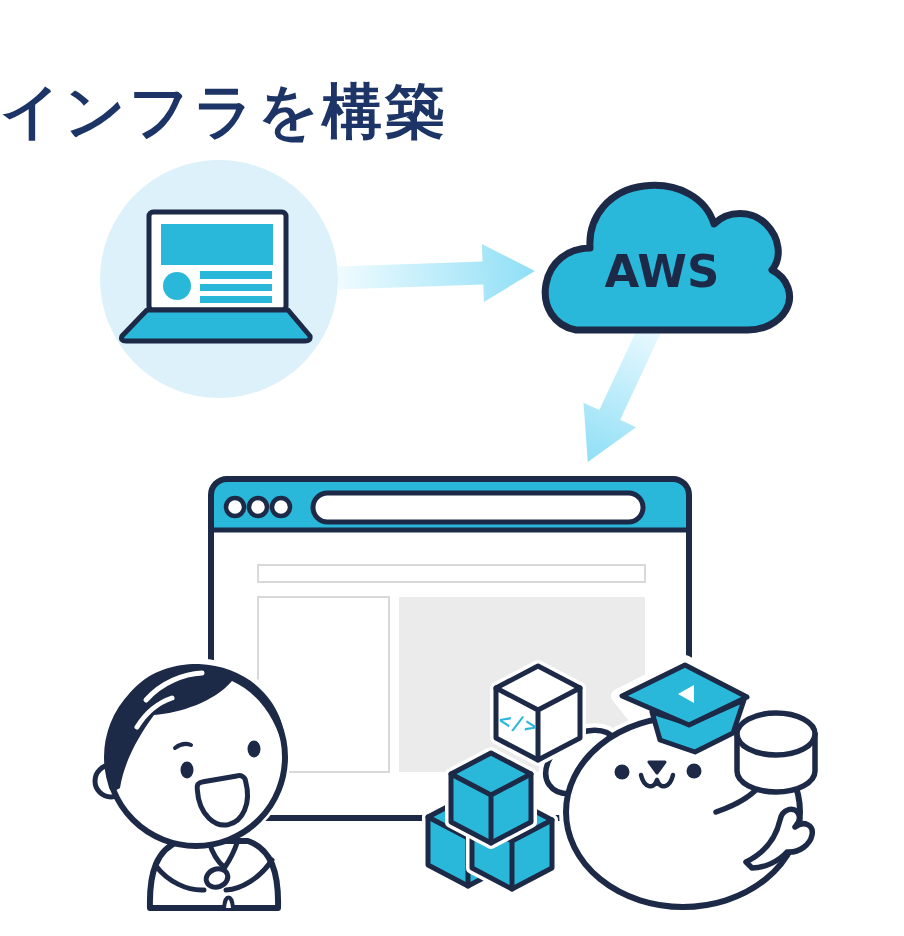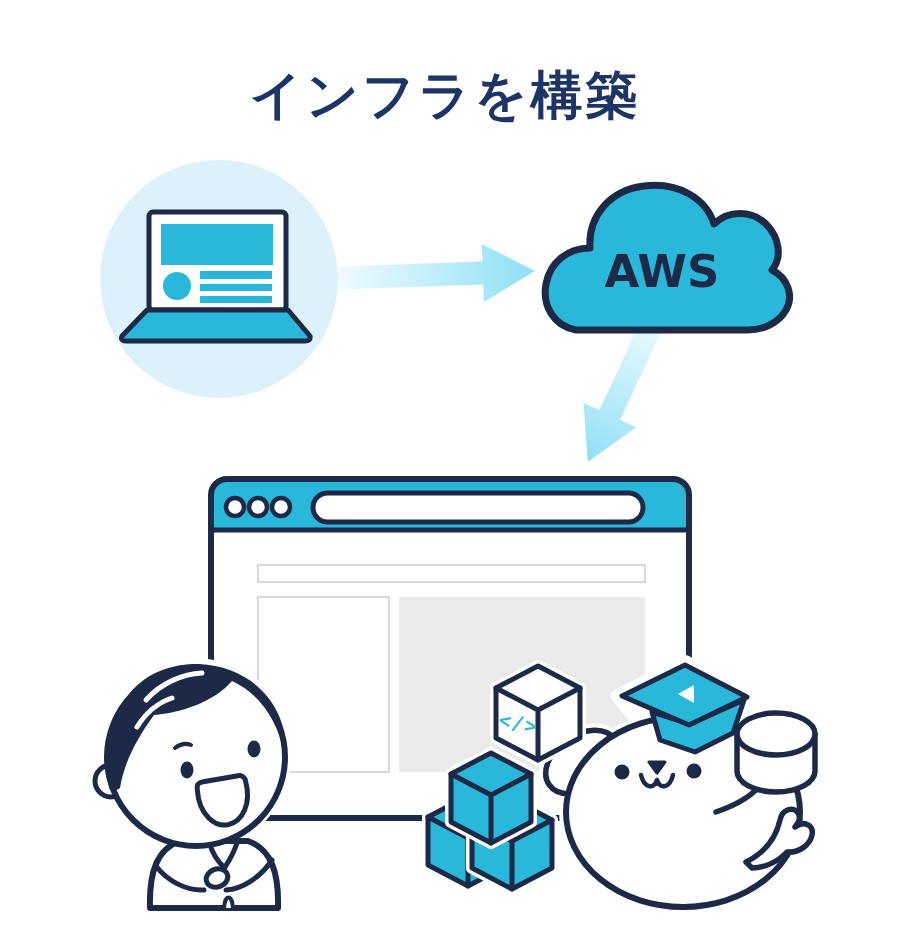--- a/index.html
+++ b/index.html
@@ -3,22 +3,22 @@
 <meta charset="utf-8">
 <style>
   :root{
     --navy:#1c2947; --title_navy:#1d3566; --cyan:#2ab8da; --light_circle:#dcf1fa;
     --panel_gray:#ebebeb; --panel_border:#d9d9d9; --arrow_start:#f0fbff; --arrow_end:#8fdff6;
     --white:#ffffff; --background:#ffffff;
   }
   html,body{margin:0;padding:0;background:var(--background);}
   .canvas{position:relative;width:904px;height:936px;background:var(--background);overflow:hidden;
           font-family:"DejaVu Sans",sans-serif;}
-  .page-title{position:absolute;top:61px;left:0;width:890px;text-align:center;
-              font-size:52px;font-weight:900;letter-spacing:3px;color:var(--title_navy);}
+  .page-title{position:absolute;top:72px;left:0;width:890px;
+              font-size:60px;font-weight:900;letter-spacing:3px;color:var(--title_navy);}
   svg{position:absolute;top:0;left:0;}
   .f-cyan{fill:var(--cyan)} .f-navy{fill:var(--navy)} .f-white{fill:var(--white)}
   .f-circle{fill:var(--light_circle)} .f-gray{fill:var(--panel_gray)} .f-none{fill:none}
   .s-navy{stroke:var(--navy)} .s-white{stroke:var(--white)} .s-pgray{stroke:var(--panel_border)}
   .rj{stroke-linejoin:round;stroke-linecap:round;}
   .aws-label{font-family:"DejaVu Sans",sans-serif;font-weight:800;font-size:45px;fill:var(--navy);}
   .code-label{font-family:"DejaVu Sans Mono",monospace;font-weight:bold;font-size:20px;
               fill:var(--cyan);letter-spacing:1px;}
   .g1{stop-color:var(--arrow_start)} .g2{stop-color:var(--arrow_end)}
 </style>

